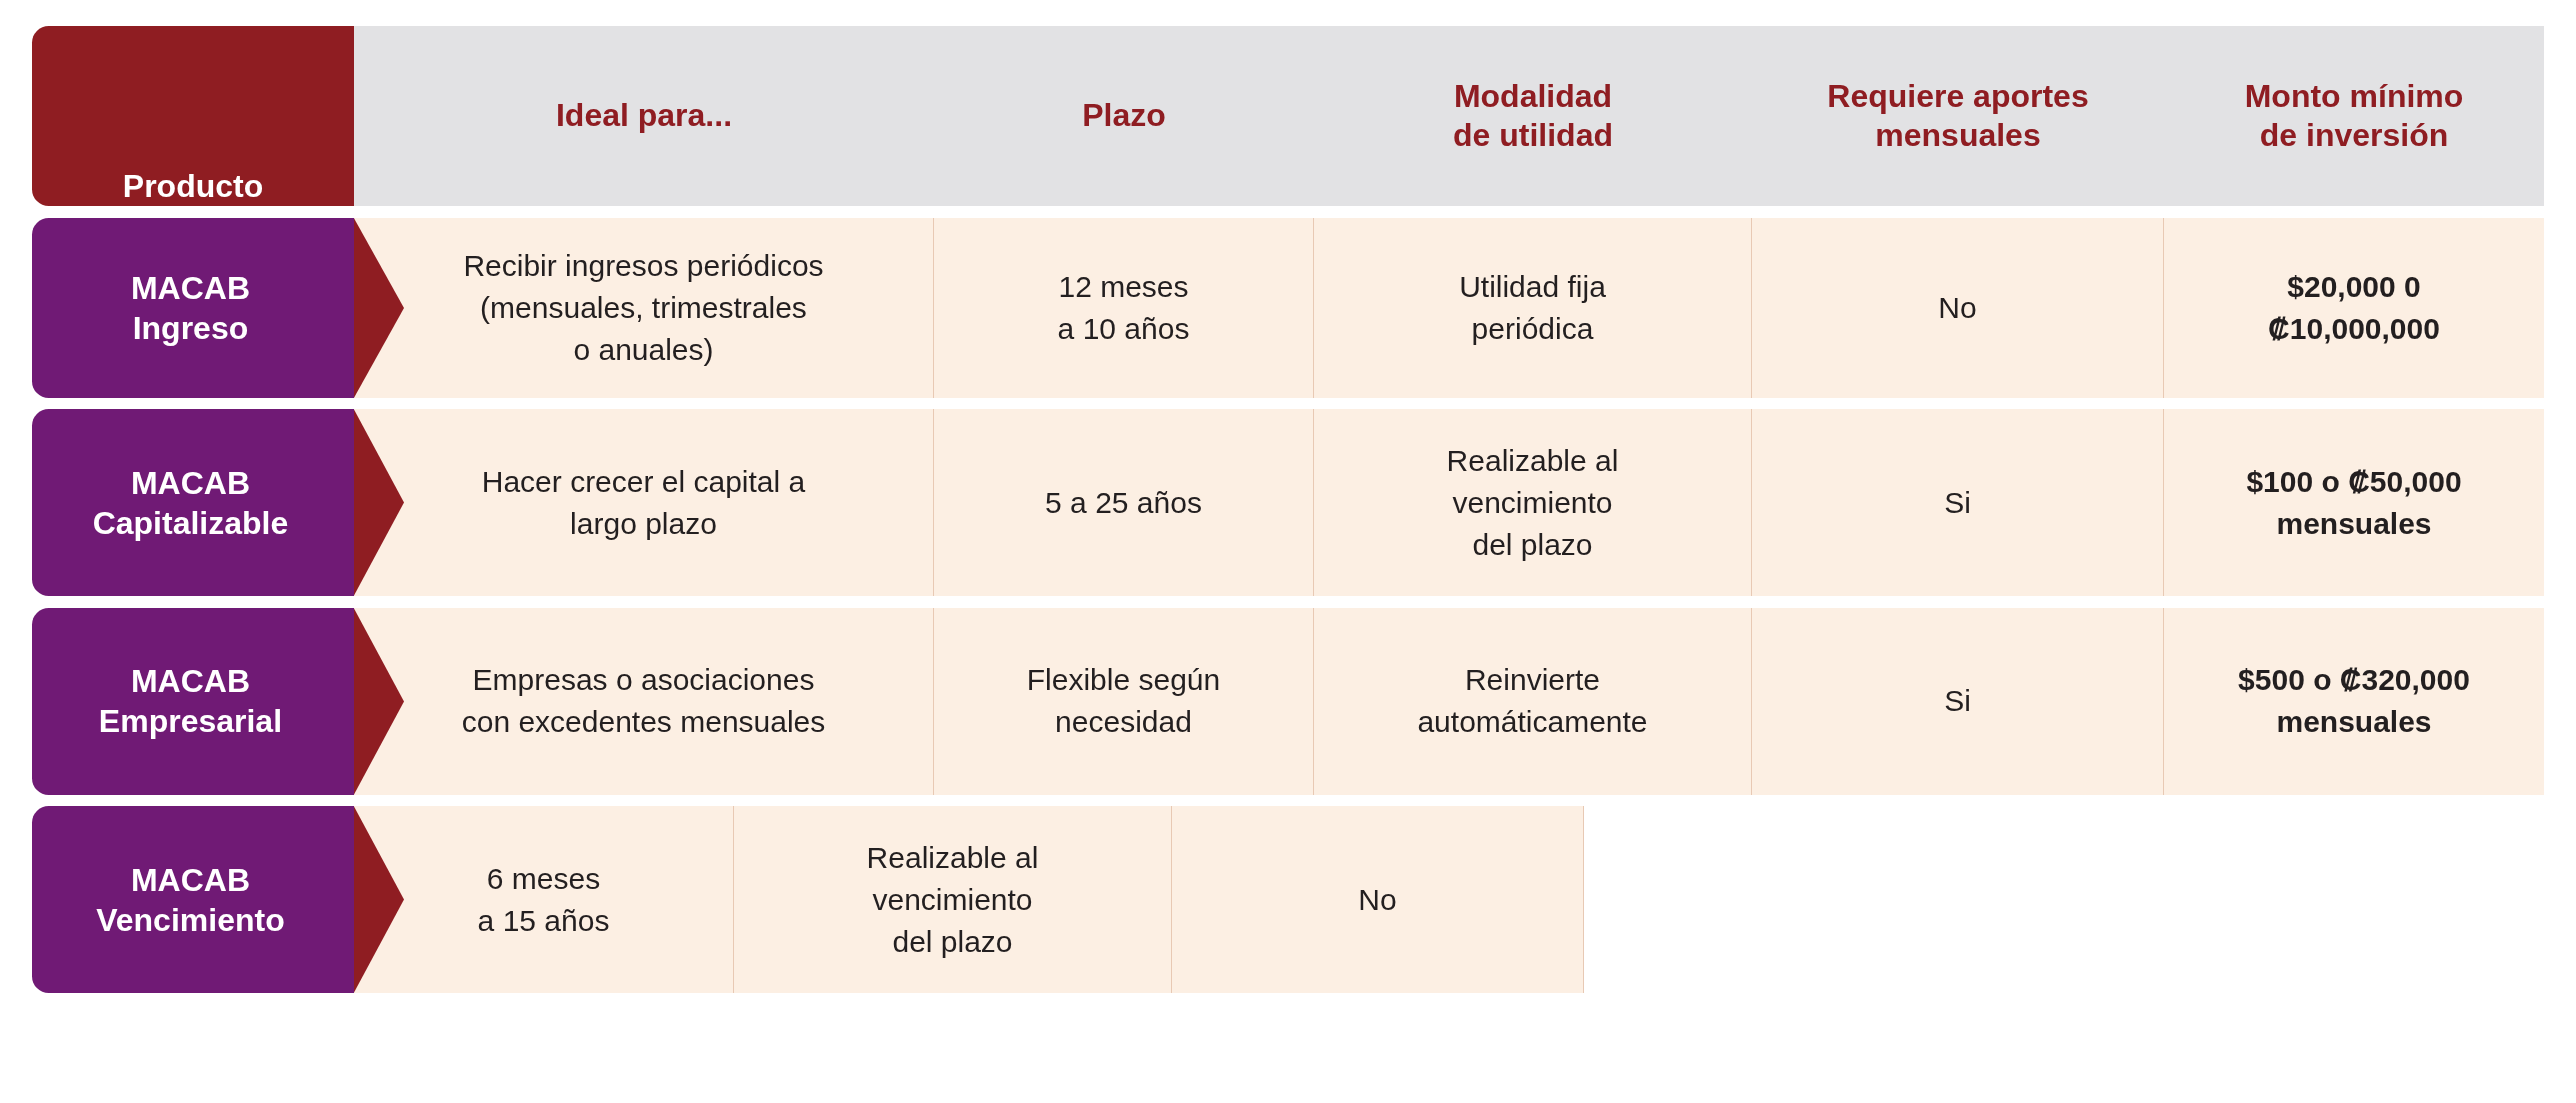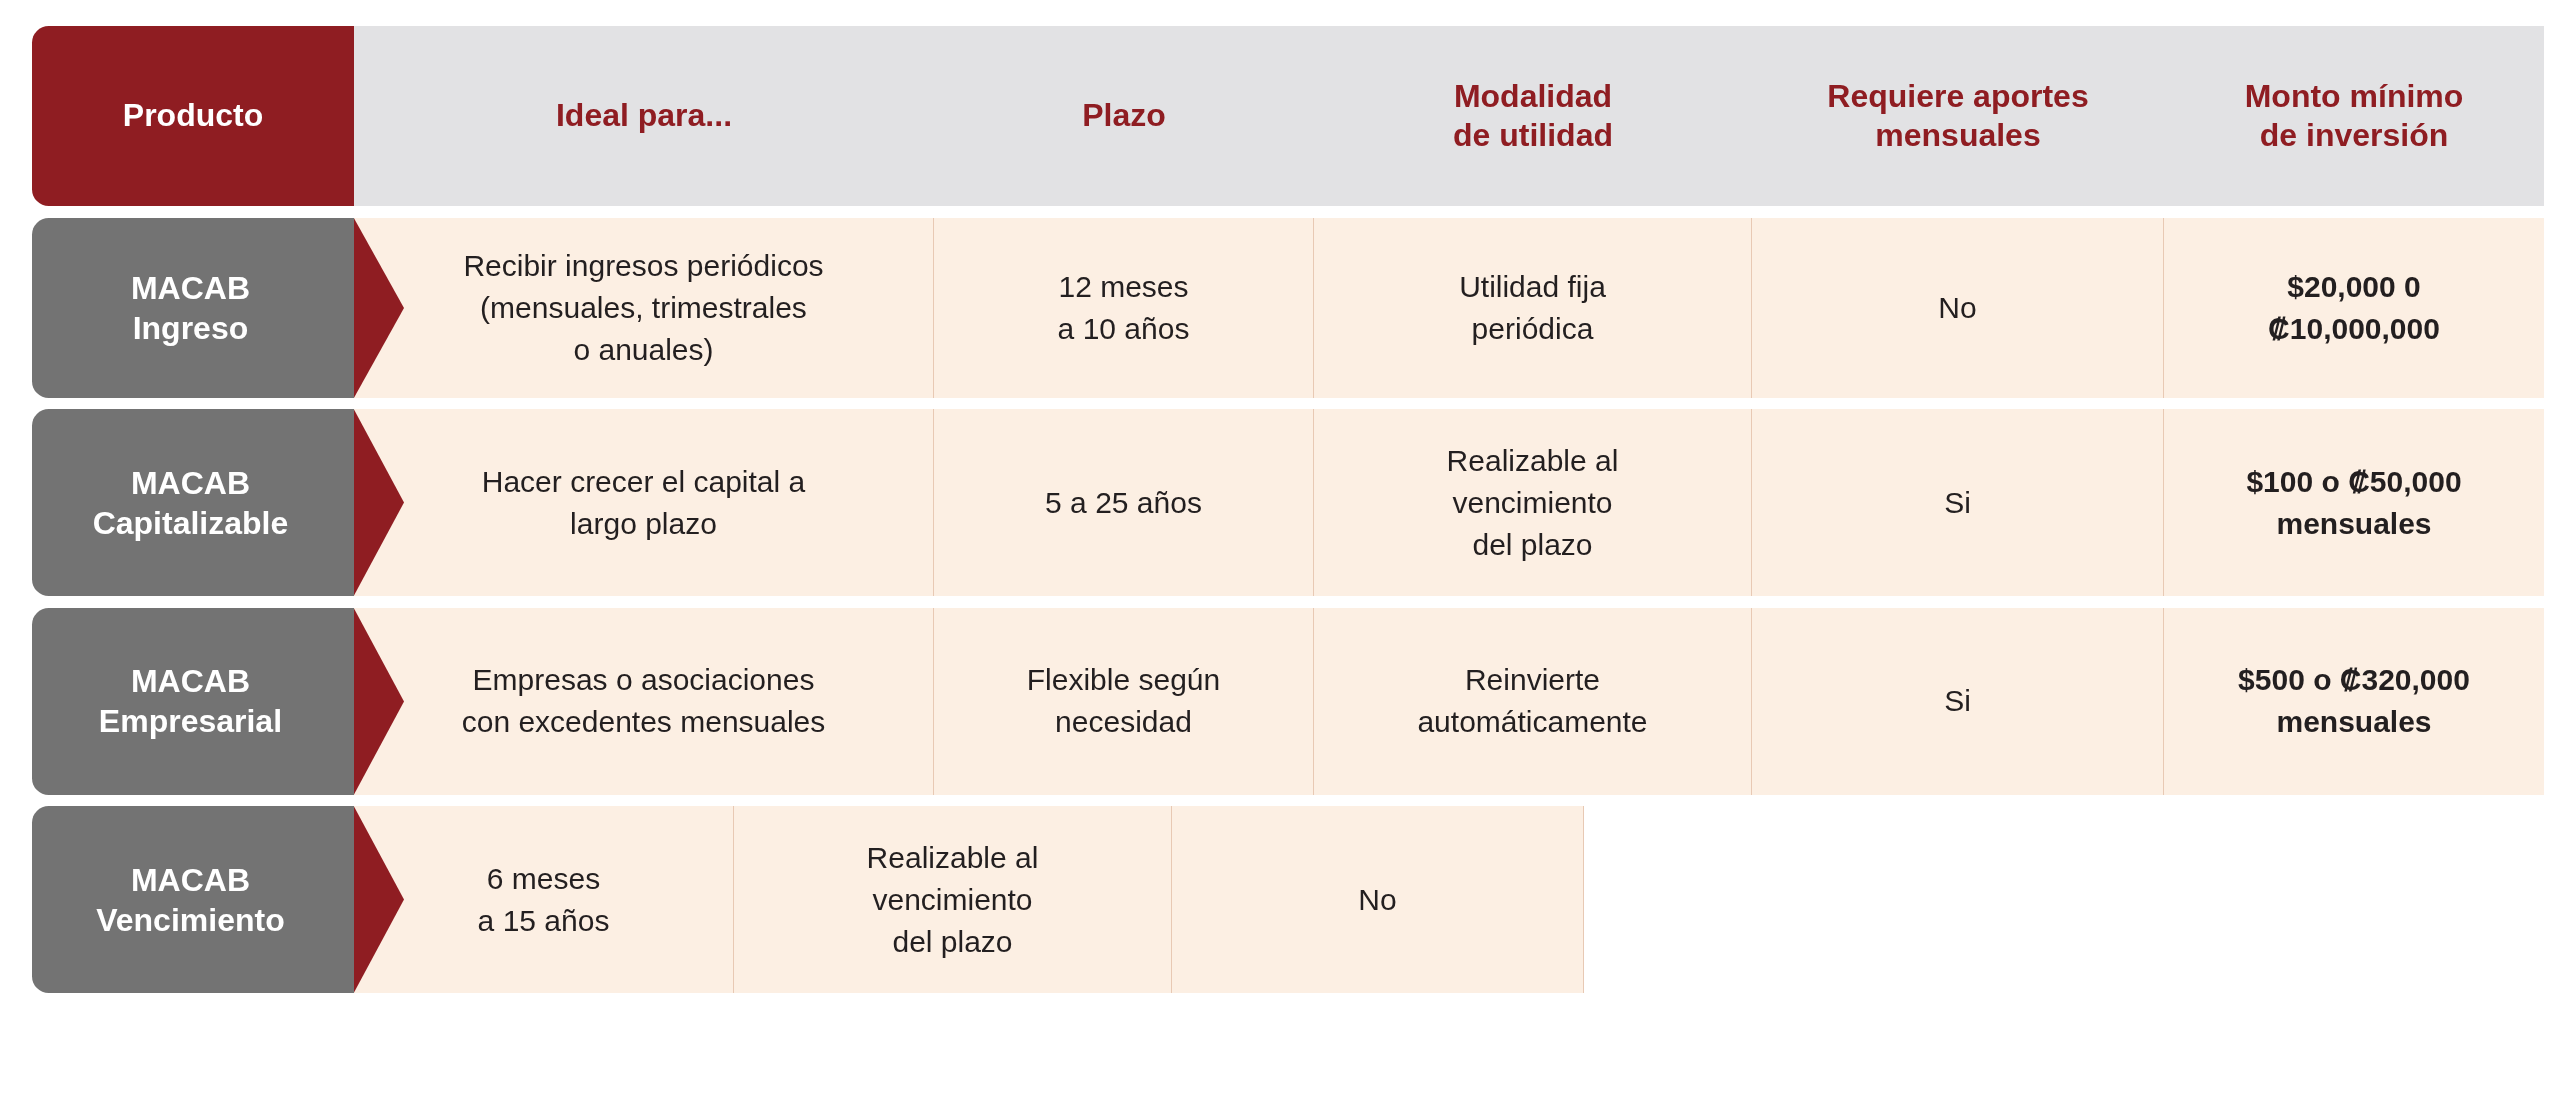--- a/index.html
+++ b/index.html
@@ -38,20 +38,21 @@
     display: flex;
     align-items: center;
     justify-content: center;
     text-align: center;
     padding: 0 11.6px;
   }
   .h-cell.first {
     background: #8f1d22;
     color: #ffffff;
     border-radius: 16.7px 0 0 16.7px;
+    align-items: flex-end;
   }
 
   
   .col-1 { width: 322px; flex: 0 0 322px; }
   .col-2 { width: 580px; flex: 0 0 580px; }
   .col-3 { width: 380px; flex: 0 0 380px; }
   .col-4 { width: 438px; flex: 0 0 438px; }
   .col-5 { width: 412px; flex: 0 0 412px; }
   .col-6 { width: 380px; flex: 0 0 380px; }
 
@@ -84,21 +85,21 @@
     flex: 0 0 322px;
     background: transparent;
     display: block;
   }
   .tag {
     position: absolute;
     left: 0;
     top: 0;
     width: 322px;
     height: 100%;
-    background: #737373;
+    background: #701a75;
     border-radius: 16.7px 0 0 16.7px;
     color: #ffffff;
     font-weight: bold;
     font-size: 32px;
     line-height: 1.25;
     display: flex;
     align-items: center;
     justify-content: center;
     text-align: center;
     padding: 0 9px 0 3.9px;

